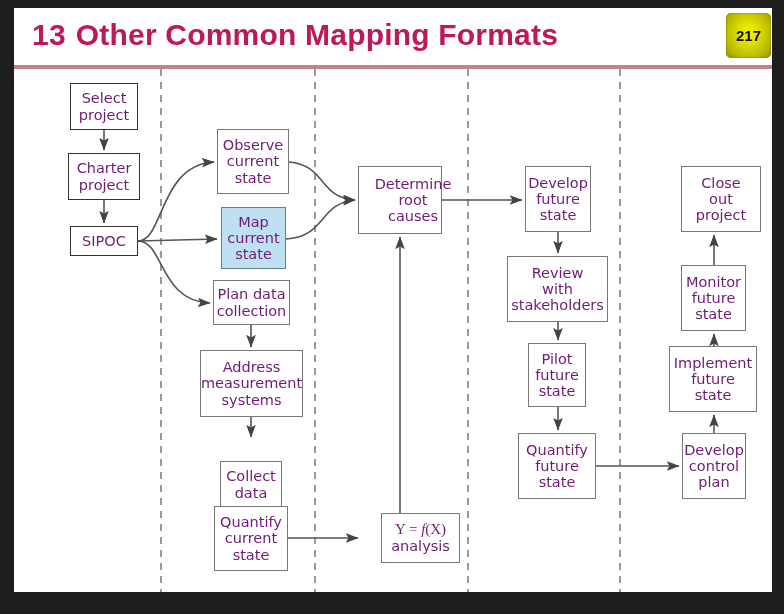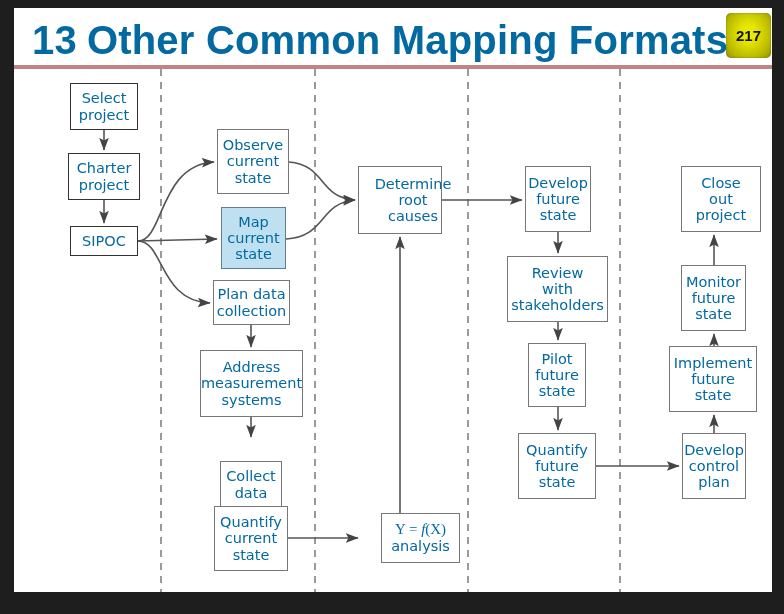--- a/index.html
+++ b/index.html
@@ -19,23 +19,23 @@
   }
   
   #header{
     position:absolute;left:0;top:0;width:758px;height:58px;
     background:#ffffff;
   }
   #slide-title{
     position:absolute;left:18px;top:10px;
     font-family:"Liberation Sans", sans-serif;
     font-weight:bold;
-    font-size:40px;
+    font-size:30px;
     letter-spacing:0.2px;
-    color:#0369a1;
+    color:#be185d;
     white-space:nowrap;
   }
   #slide-title .num{margin-right:10px;}
   #page-badge{
     position:absolute;left:712px;top:5px;
     width:45px;height:45px;
     border-radius:5px;
     background:radial-gradient(ellipse at 50% 45%, #f2f200 0%, #e3e300 28%, #b8b800 72%, #8f8f00 100%);
     box-shadow:inset 0 0 2px rgba(0,0,0,.35);
     display:flex;align-items:center;justify-content:center;
@@ -55,21 +55,21 @@
   .node{
     position:absolute;
     box-sizing:border-box;
     background:#ffffff;
     border:1.4px solid #777777;
     display:flex;align-items:center;justify-content:center;
     text-align:center;
     font-family:"DejaVu Sans", sans-serif;
     font-size:14.5px;
     line-height:1.12;
-    color:#0369a1;
+    color:#701a75;
     white-space:pre-line;
     z-index:3;
   }
   .node.strong{border:1.7px solid #333333;}
   .node.highlight{background:#bfe0f0;border:1.6px solid #5f7f90;}
   .node.serif{
     font-family:"Liberation Serif", serif;
     font-size:15px;
   }
   .node.serif .ital{font-style:italic;}

